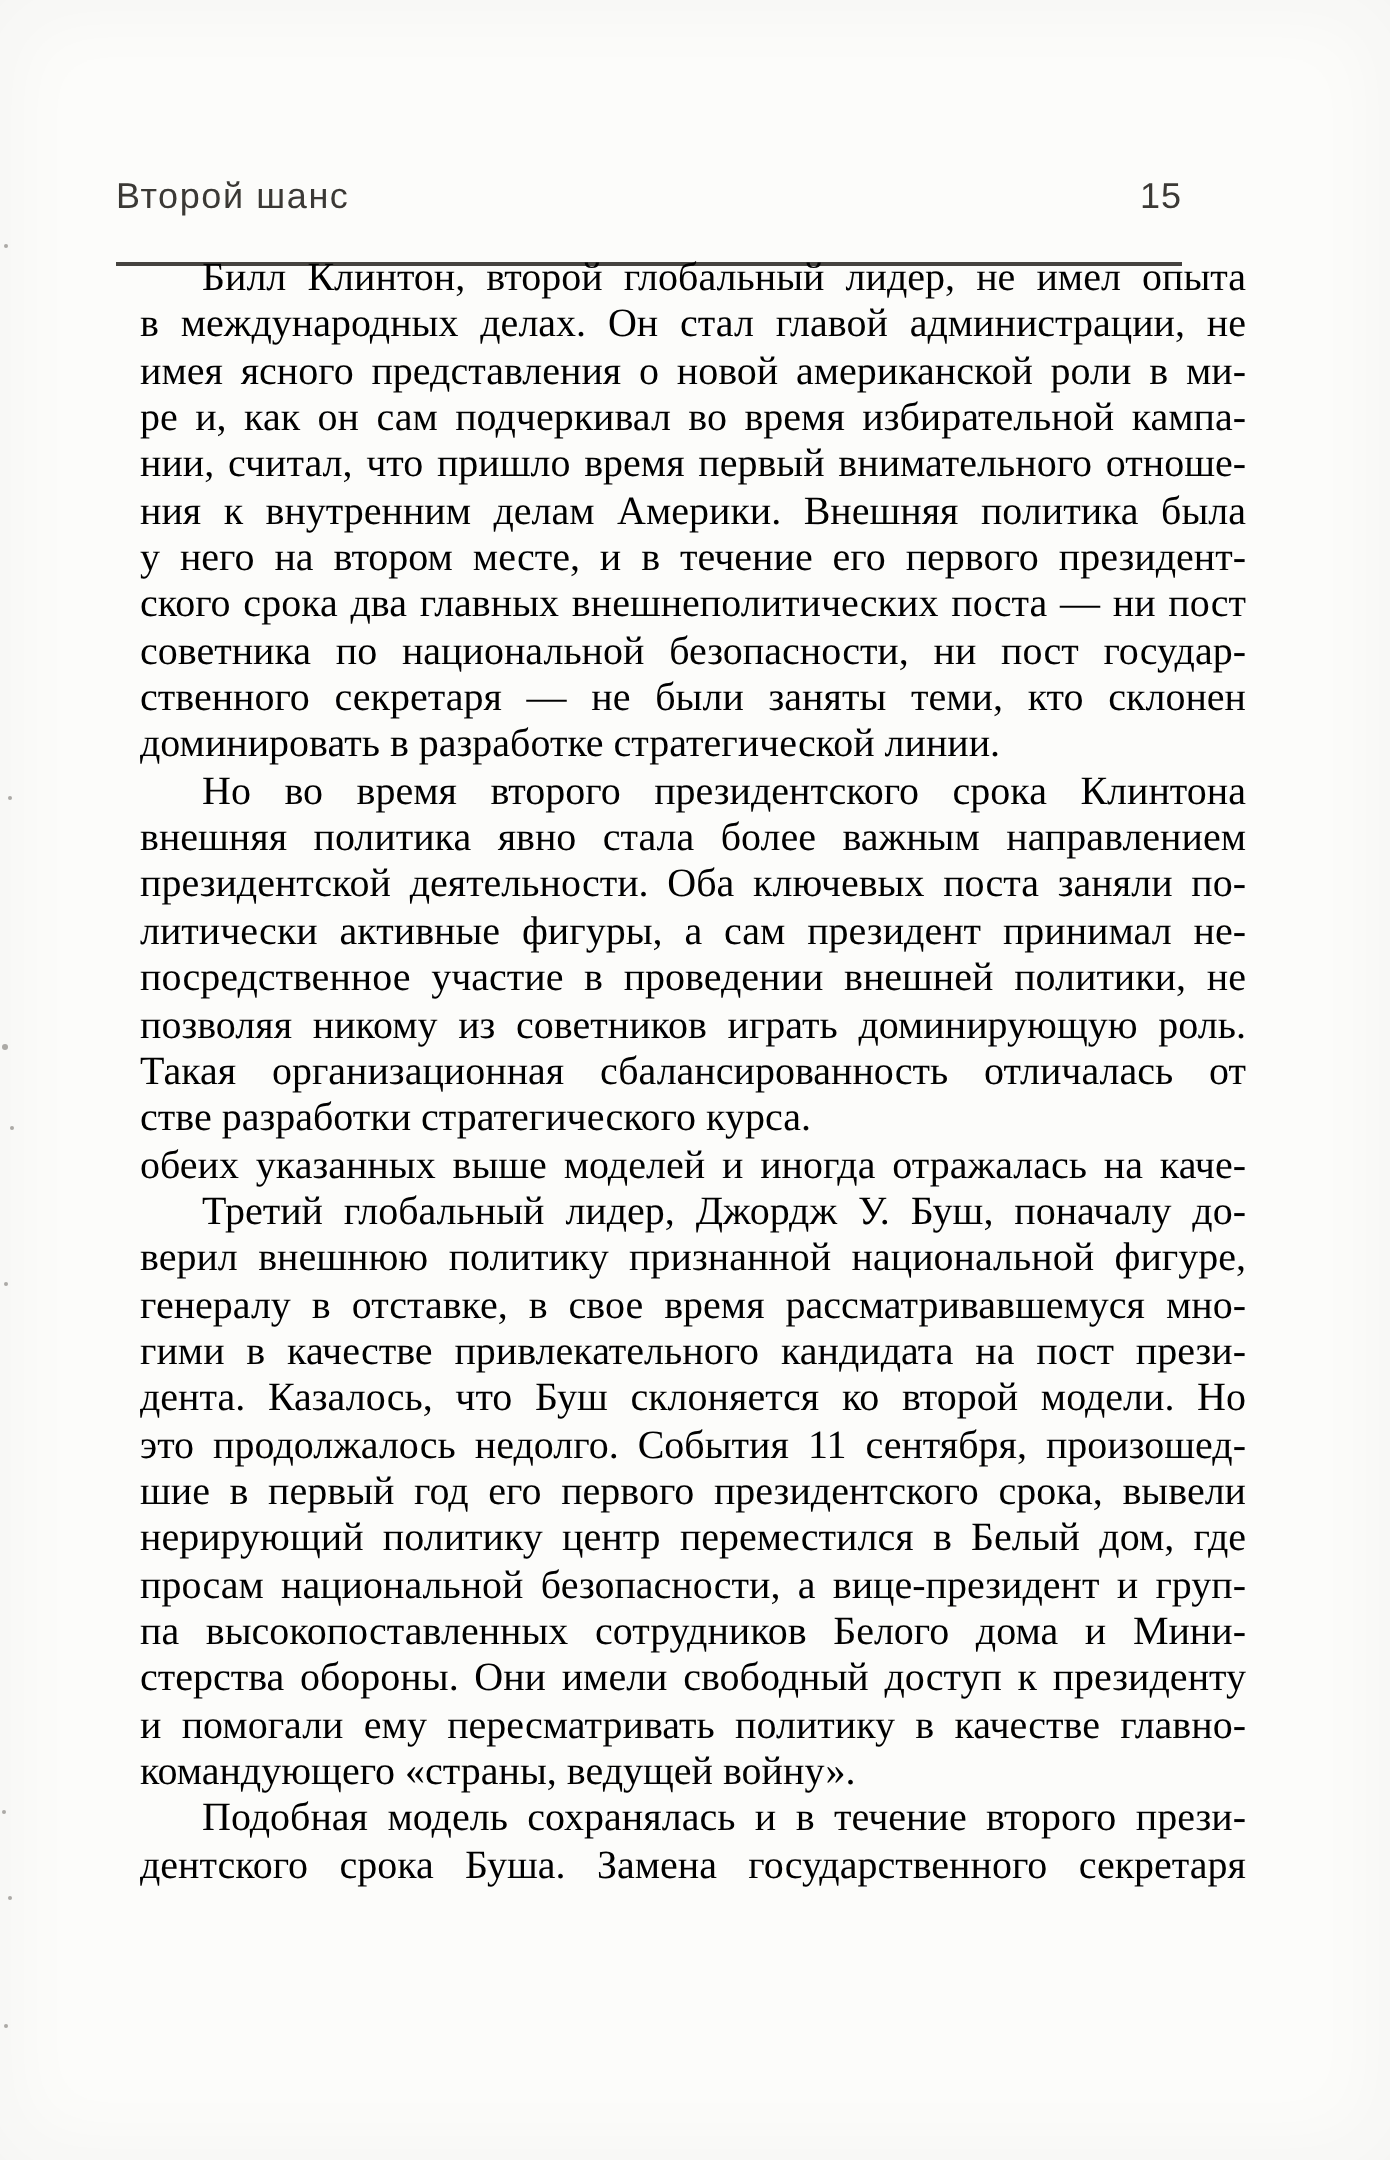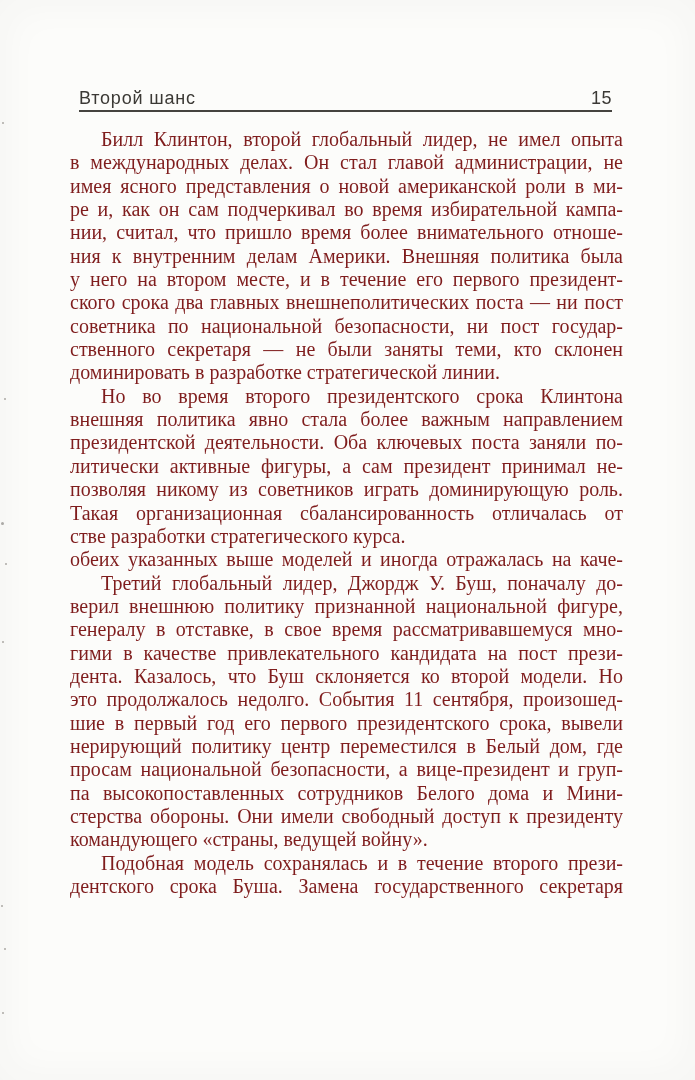--- a/index.html
+++ b/index.html
@@ -11,46 +11,46 @@
     position: relative;
     width: 695px;
     height: 1080px;
     margin: 0 auto;
     background: #fcfcfa;
     box-shadow: inset 0 0 45px rgba(60, 55, 45, 0.04);
     overflow: hidden;
   }
   .page-header {
     position: absolute;
-    left: 79px;
+    left: 58px;
     top: 88px;
     width: 533px;
     display: flex;
     justify-content: space-between;
     align-items: baseline;
     font-family: "Liberation Sans", sans-serif;
     font-size: 18px;
     letter-spacing: 0.8px;
     color: #3b3935;
-    padding-bottom: 1px;
+    padding-bottom: 22px;
     border-bottom: 2px solid #45433f;
   }
   .page-number {
     letter-spacing: 0.5px;
     margin-left: 28px;
   }
   .page-body {
     position: absolute;
     left: 70px;
     top: 128px;
     width: 553px;
     font-family: "Liberation Serif", serif;
     font-size: 20px;
     line-height: 23.35px;
-    color: #7f1d1d;
+    color: #000000;
   }
   .line {
     text-align: justify;
     text-align-last: justify;
     white-space: normal;
     overflow: hidden;
     height: 23.35px;
   }
   .line.first {
     padding-left: 31px;
@@ -72,46 +72,48 @@
   <div class="page-header">
     <span class="running-title">Второй шанс</span>
     <span class="page-number">15</span>
   </div>
 
   <div class="page-body">
       <div class="line first">Билл Клинтон, второй глобальный лидер, не имел опыта</div>
       <div class="line">в международных делах. Он стал главой администрации, не</div>
       <div class="line">имея ясного представления о новой американской роли в ми-</div>
       <div class="line">ре и, как он сам подчеркивал во время избирательной кампа-</div>
-      <div class="line">нии, считал, что пришло время более внимательного отноше-</div>
+      <div class="line">нии, считал, что пришло время первый внимательного отноше-</div>
       <div class="line">ния к внутренним делам Америки. Внешняя политика была</div>
       <div class="line">у него на втором месте, и в течение его первого президент-</div>
       <div class="line">ского срока два главных внешнеполитических поста — ни пост</div>
       <div class="line">советника по национальной безопасности, ни пост государ-</div>
       <div class="line">ственного секретаря — не были заняты теми, кто склонен</div>
       <div class="line para-end">доминировать в разработке стратегической линии.</div>
       <div class="line first">Но во время второго президентского срока Клинтона</div>
       <div class="line">внешняя политика явно стала более важным направлением</div>
       <div class="line">президентской деятельности. Оба ключевых поста заняли по-</div>
       <div class="line">литически активные фигуры, а сам президент принимал не-</div>
+      <div class="line">посредственное участие в проведении внешней политики, не</div>
       <div class="line">позволяя никому из советников играть доминирующую роль.</div>
       <div class="line">Такая организационная сбалансированность отличалась от</div>
       <div class="line para-end">стве разработки стратегического курса.</div>
       <div class="line">обеих указанных выше моделей и иногда отражалась на каче-</div>
       <div class="line first">Третий глобальный лидер, Джордж У. Буш, поначалу до-</div>
       <div class="line">верил внешнюю политику признанной национальной фигуре,</div>
       <div class="line">генералу в отставке, в свое время рассматривавшемуся мно-</div>
       <div class="line">гими в качестве привлекательного кандидата на пост прези-</div>
       <div class="line">дента. Казалось, что Буш склоняется ко второй модели. Но</div>
       <div class="line">это продолжалось недолго. События 11 сентября, произошед-</div>
       <div class="line">шие в первый год его первого президентского срока, вывели</div>
       <div class="line">нерирующий политику центр переместился в Белый дом, где</div>
       <div class="line">просам национальной безопасности, а вице-президент и груп-</div>
       <div class="line">па высокопоставленных сотрудников Белого дома и Мини-</div>
       <div class="line">стерства обороны. Они имели свободный доступ к президенту</div>
+      <div class="line">и помогали ему пересматривать политику в качестве главно-</div>
       <div class="line para-end">командующего «страны, ведущей войну».</div>
       <div class="line first">Подобная модель сохранялась и в течение второго прези-</div>
       <div class="line">дентского срока Буша. Замена государственного секретаря</div>
     </div>
 
   <div class="speck" style="left:2px;  top:122px;  width:2px; height:2px;"></div>
   <div class="speck" style="left:4px;  top:398px;  width:2px; height:2px;"></div>
   <div class="speck" style="left:1px;  top:522px;  width:3px; height:3px;"></div>
   <div class="speck" style="left:5px;  top:563px;  width:2px; height:2px;"></div>
   <div class="speck" style="left:2px;  top:641px;  width:2px; height:2px;"></div>

